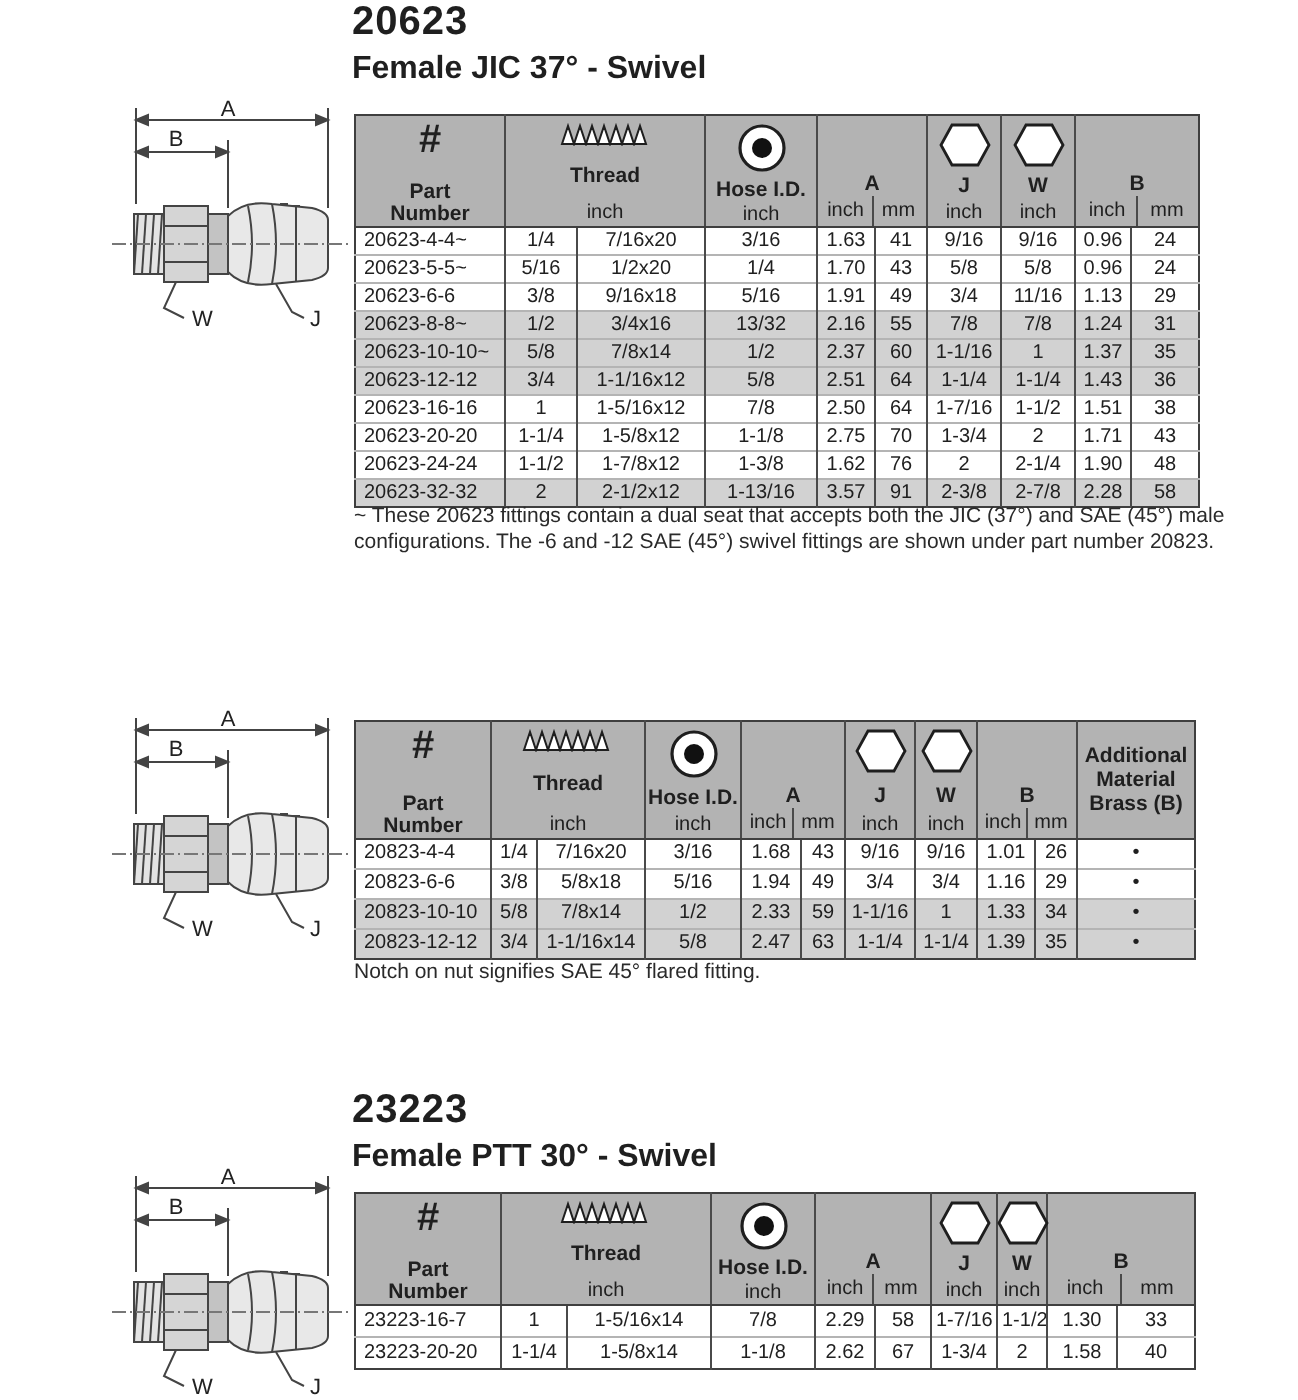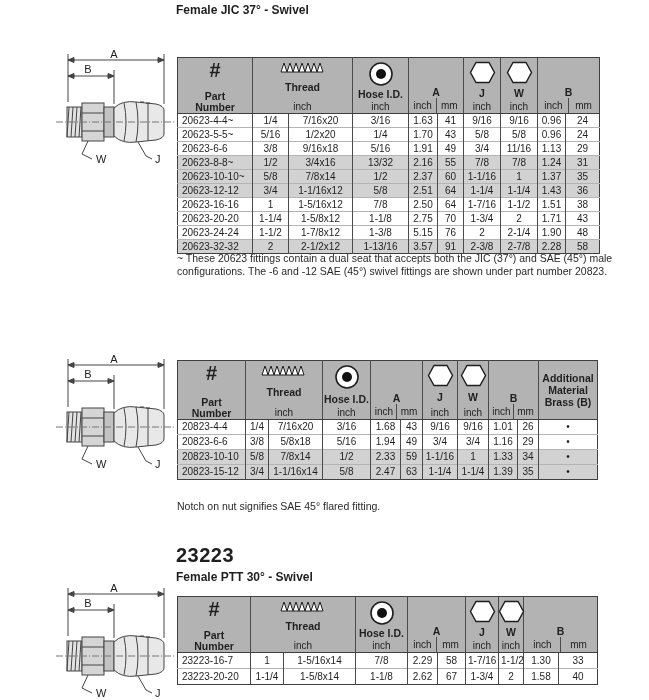--- a/index.html
+++ b/index.html
@@ -1,21 +1,21 @@
 <!DOCTYPE html>
 <html><head>
 <meta charset="utf-8">
 <style>
   html,body{margin:0;padding:0;background:#fff;}
   .page{position:relative;width:649px;height:700px;background:#fff;overflow:hidden;
         font-family:"Liberation Sans",sans-serif;color:#1f1f1f;}
 
   .sec-head{position:absolute;left:176px;}
   .sec-title{margin:0;font-size:20px;font-weight:bold;letter-spacing:0.5px;}
-  .sec-sub{margin:3px 0 0 0;font-size:12px;font-weight:bold;}
+  .sec-sub{margin:3px 0 0 0;font-size:16px;font-weight:bold;}
 
   .spec-table{position:absolute;border-collapse:collapse;table-layout:fixed;
               font-size:10px;border:1.5px solid #3f3f3f;}
   .spec-table th{background:#b3b3b3;border-left:1px solid #4a4a4a;border-bottom:1px solid #3f3f3f;
                  padding:0;vertical-align:top;font-weight:bold;}
   .spec-table th:first-child{border-left:none;}
   .spec-table td{border-left:1px solid #4a4a4a;border-top:1px solid #b4b4b4;
                  text-align:center;padding:0 2px;white-space:nowrap;overflow:hidden;}
   .spec-table td:first-child{border-left:none;text-align:left;padding-left:4px;}
   .spec-table tbody tr:first-child td{border-top:none;margin-left:44px;}
@@ -45,20 +45,21 @@
   .dline{stroke:#444;stroke-width:1;fill:none;}
   .dfill{stroke:#444;stroke-width:1;}
   .dtext{font-family:"Liberation Sans",sans-serif;font-size:11px;fill:#222;}
 </style>
 </head>
 <body>
 
 <div class="page">
 
   <div class="sec-head" style="top:0;">
+    <h1 class="sec-title">20623</h1>
     <h2 class="sec-sub">Female JIC 37° - Swivel</h2>
   </div>
 
   <div class="diagram diagram-slot" style="left:52px;top:50px;">
   <svg viewBox="0 0 126 118" width="126" height="118">
 
     <line class="dline" x1="16" y1="10" x2="112" y2="10"></line>
     <path class="dfill" d="M16 10 l6 -2.5 v5 z" fill="#444"></path>
     <path class="dfill" d="M112 10 l-6 -2.5 v5 z" fill="#444"></path>
     <line class="dline" x1="16" y1="4" x2="16" y2="52"></line>
@@ -281,21 +282,21 @@
           <td>1-3/4</td>
           <td>2</td>
           <td>1.71</td>
           <td>43</td>
         </tr>
         <tr>
           <td>20623-24-24</td>
           <td>1-1/2</td>
           <td>1-7/8x12</td>
           <td>1-3/8</td>
-          <td>5.15</td>
+          <td>1.62</td>
           <td>76</td>
           <td>2</td>
           <td>2-1/4</td>
           <td>1.90</td>
           <td>48</td>
         </tr>
         <tr class="shaded">
           <td>20623-32-32</td>
           <td>2</td>
           <td>2-1/2x12</td>
@@ -482,36 +483,36 @@
           <td>1/2</td>
           <td>2.33</td>
           <td>59</td>
           <td>1-1/16</td>
           <td>1</td>
           <td>1.33</td>
           <td>34</td>
           <td>•</td>
         </tr>
         <tr class="shaded">
-          <td>20823-15-12</td>
+          <td>20823-12-12</td>
           <td>3/4</td>
           <td>1-1/16x14</td>
           <td>5/8</td>
           <td>2.47</td>
           <td>63</td>
           <td>1-1/4</td>
           <td>1-1/4</td>
           <td>1.39</td>
           <td>35</td>
           <td>•</td>
         </tr>
       </tbody>
   </table>
 
-  <div class="footnote" style="top:500px;width:420px;">Notch on nut signifies SAE 45° flared fitting.</div>
+  <div class="footnote" style="top:480px;width:420px;">Notch on nut signifies SAE 45° flared fitting.</div>
 
   <div class="sec-head" style="top:544px;">
     <h1 class="sec-title">23223</h1>
     <h2 class="sec-sub">Female PTT 30° - Swivel</h2>
   </div>
 
   <div class="diagram diagram-slot" style="left:52px;top:584px;">
   <svg viewBox="0 0 126 118" width="126" height="118">
 
     <line class="dline" x1="16" y1="10" x2="112" y2="10"></line>

